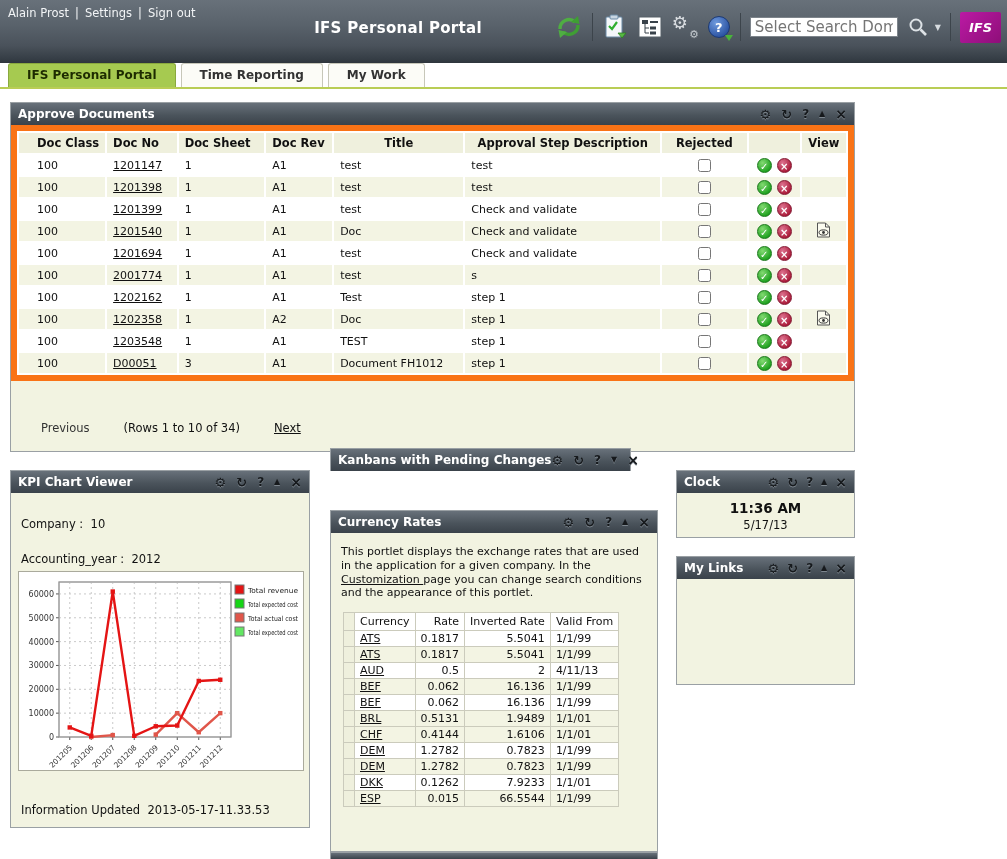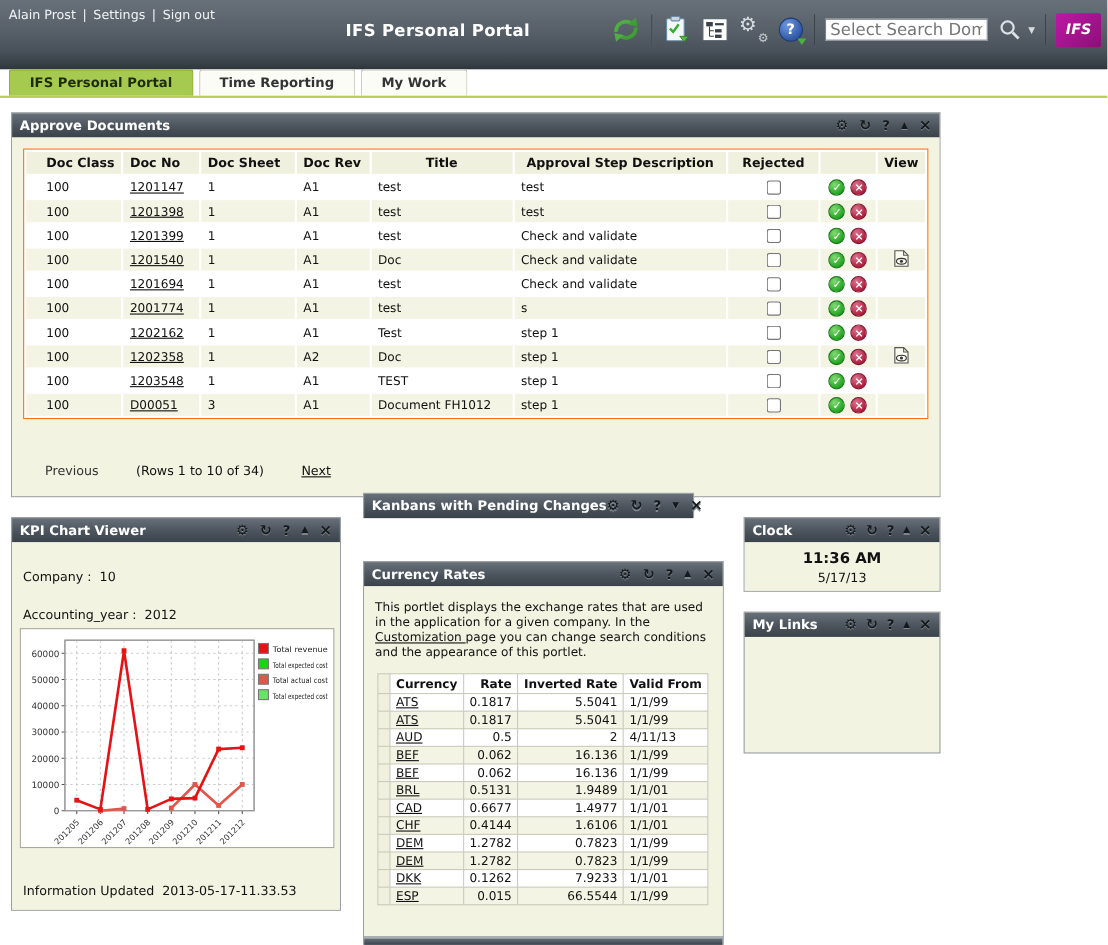--- a/index.html
+++ b/index.html
@@ -47,21 +47,21 @@
   .p-title { color:#fff; font-weight:bold; font-size:12px; white-space:nowrap; }
   .p-icons { display:flex; align-items:center; gap:10px; color:#16191c; }
   .p-icons .pi { cursor:pointer; font-weight:bold; line-height:1; text-shadow:0 1px 0 #7d868e; }
   .pi.gear { font-size:13px; } .pi.refresh { font-size:13px; } .pi.help { font-size:12px; }
   .pi.tri { font-size:8px; } .pi.close { font-size:14px; }
   .p-body { position:absolute; left:0; top:22px; right:0; bottom:0; background:#f2f3e1; overflow:hidden; }
 
   
   #apv-portlet { left:10px; top:102px; width:845px; height:350px; }
   table.apv { border-collapse:separate; border-spacing:2px; background:#fff;
-    border:1px solid #f97316; margin:10px; font-size:11px; table-layout:fixed; }
+    border:6px solid #f97316; margin:0; font-size:11px; table-layout:fixed; }
   .apv th { background:#eff0dd; font-weight:bold; height:20px; white-space:nowrap;
     text-align:left; padding:0 6px; font-size:11.5px; }
   .apv th.c, .apv td.c { text-align:center; padding:0 0; }
   .apv td { height:20px; padding:0 6px; white-space:nowrap; overflow:hidden; background:#fff; }
   .apv tr.alt td { background:#f3f4e3; }
   .apv .pl { padding-left:18px; }
   .u { text-decoration:underline; cursor:pointer; }
   .okic, .noic { display:inline-block; width:15px; height:15px; border-radius:50%; color:#fff;
     font-size:10px; line-height:15px; text-align:center; font-weight:bold; vertical-align:middle; cursor:pointer; }
   .okic { background:radial-gradient(circle at 35% 30%, #83da72, #22a322 72%); border:1px solid #187618; }
@@ -81,21 +81,21 @@
   #kpi-updated { position:absolute; left:10px; bottom:10px; font-size:11.5px; }
 
   
   #kanban-portlet { left:330px; top:448px; width:301px; height:23px; }
 
   
   #cur-portlet { left:330px; top:510px; width:328px; height:342px; }
   #cur-desc { margin:12px 10px 0 10px; line-height:1.25; }
   table.cur { border-collapse:separate; border-spacing:1px; background:#cbcbbc;
     margin:12px 0 0 12px; font-size:11px; }
-  .cur th { background:#fff; font-weight:bold; padding:2px 5px; height:16px; text-align:left; white-space:nowrap; }
+  .cur th { background:#fff; font-weight:normal; padding:2px 5px; height:16px; text-align:left; white-space:nowrap; }
   .cur td { background:#fff; padding:1px 5px; height:15px; white-space:nowrap; }
   .cur tr.alt td { background:#f3f4e3; }
   .cur .stub { background:#eff0dd !important; width:10px; padding:0; }
   .cur .num { text-align:right; }
   #cur-clip { position:absolute; left:330px; top:852px; width:328px; height:7px;
     background:linear-gradient(#68717a,#3a424a); border:1px solid #9aa0a4; border-bottom:none; }
 
   
   #clock-portlet { left:676px; top:470px; width:179px; height:68px; }
   #clock-time { margin-top:7px; text-align:center; font-weight:bold; font-size:13.5px; }
@@ -517,27 +517,20 @@
               <td class="num">16.136</td>
               <td>1/1/99</td>
             </tr>
         <tr class="alt">
               <td class="stub"></td>
               <td><span class="u">BRL</span></td>
               <td class="num">0.5131</td>
               <td class="num">1.9489</td>
               <td>1/1/01</td>
             </tr>
-        <tr>
-              <td class="stub"></td>
-              <td><span class="u">CAD</span></td>
-              <td class="num">0.6677</td>
-              <td class="num">1.4977</td>
-              <td>1/1/01</td>
-            </tr>
         <tr class="alt">
               <td class="stub"></td>
               <td><span class="u">CHF</span></td>
               <td class="num">0.4144</td>
               <td class="num">1.6106</td>
               <td>1/1/01</td>
             </tr>
         <tr>
               <td class="stub"></td>
               <td><span class="u">DEM</span></td>

